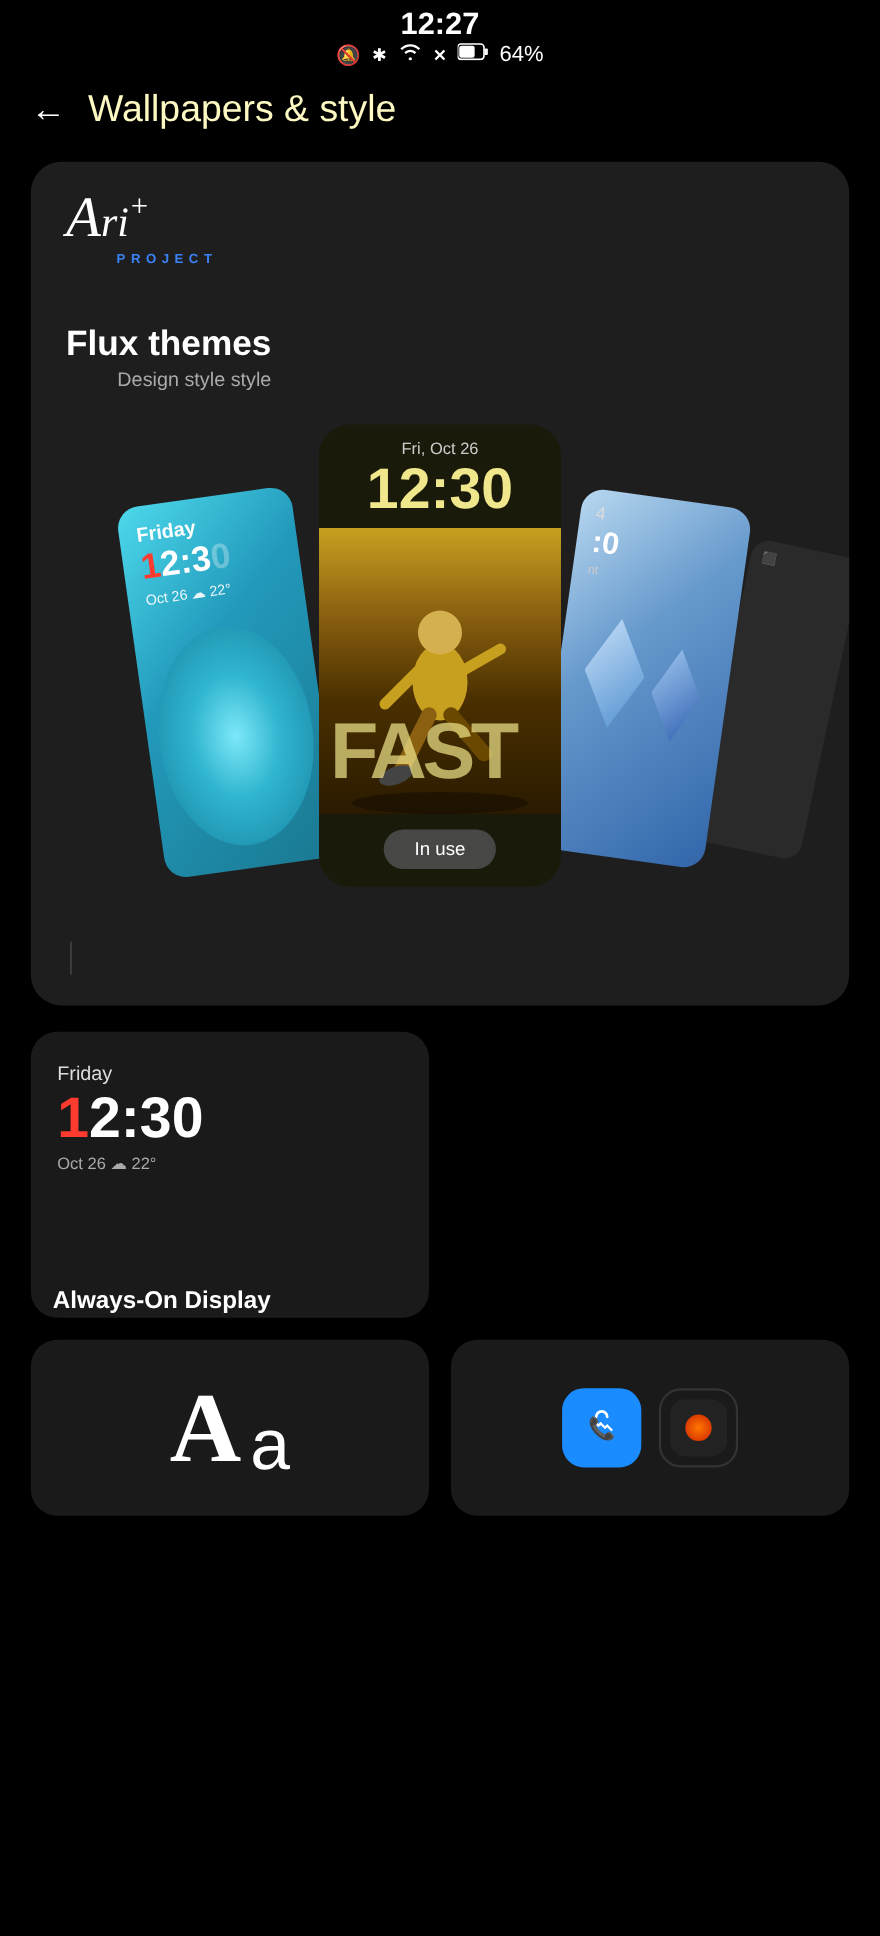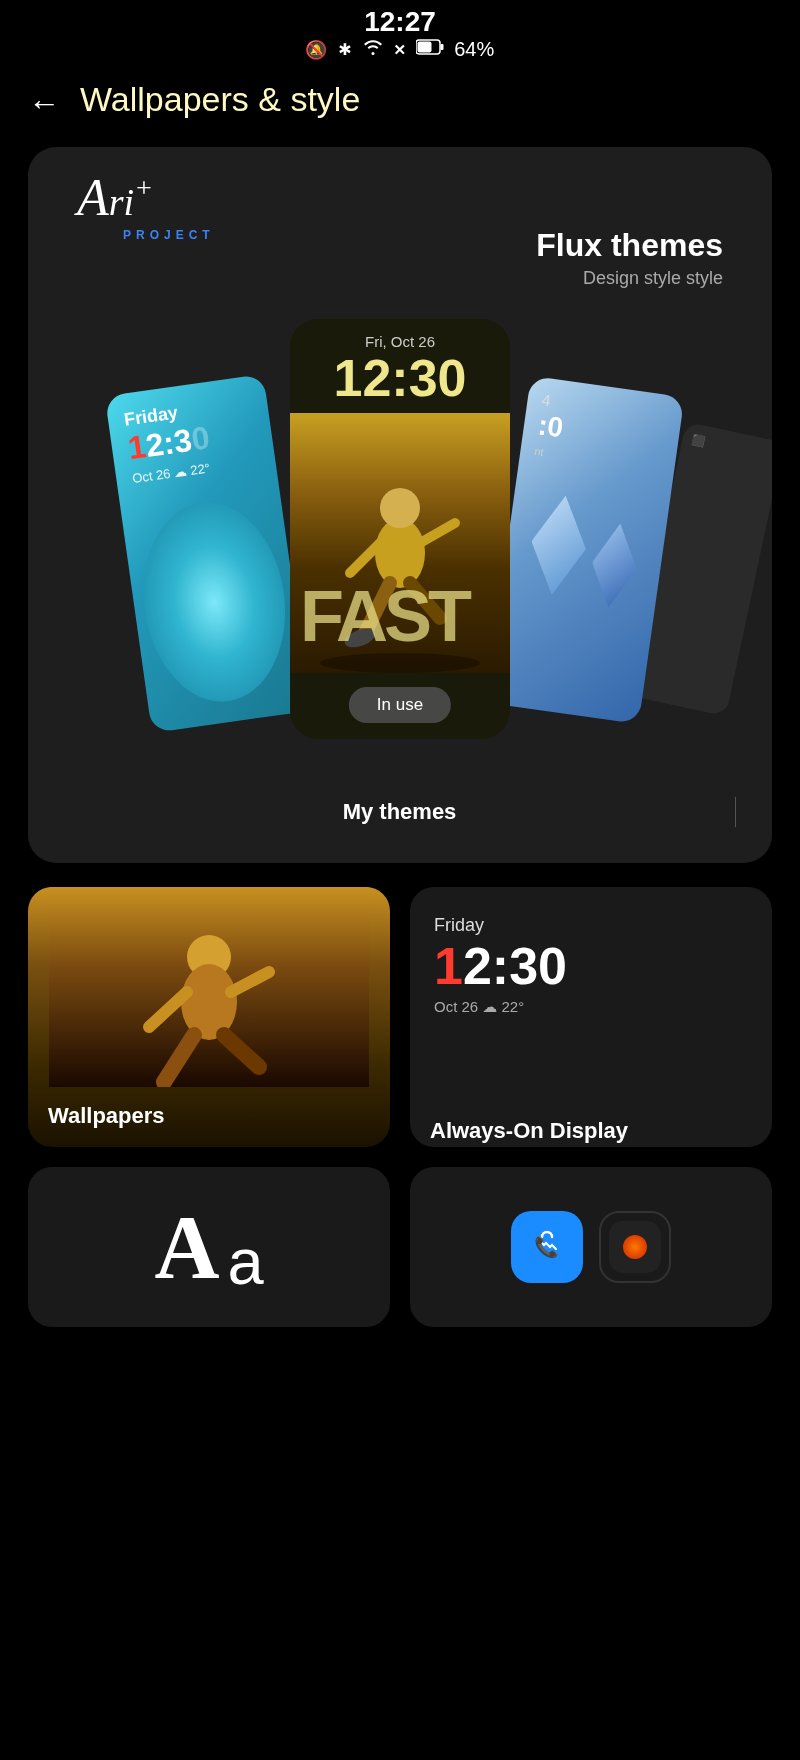--- a/index.html
+++ b/index.html
@@ -62,21 +62,22 @@
       border-radius: 28px;
       overflow: hidden;
       position: relative;
     }
 
     
     .flux-top {
       display: flex;
       justify-content: space-between;
       align-items: flex-start;
-      padding: 28px 49px 0;
+      padding: 28px 32px 0;
+      flex-direction: column;
     }
     .art-logo {
       display: flex;
       flex-direction: column;
       align-items: flex-start;
     }
     .flux-title-area {
       text-align: right;
       padding-top: 8px;
       margin-top: 44px;
@@ -503,49 +504,26 @@
     </div>
 
     <div class="theme-card-right2">
       <div style="padding:10px;">
         <div style="font-size:11px; color:#999;">⬛</div>
       </div>
     </div>
   </div>
 
   <div class="flux-tabs">
-    <div class="flux-tab">My themes</div>
     <div class="flux-tab-divider"></div>
   </div>
 </div>
 
 <div class="bottom-grid">
 
-  <div class="grid-card wallpapers-card">
-    <div class="wallpapers-runner">
-      <svg width="100%" height="200" viewBox="0 0 320 200">
-        <defs>
-          <linearGradient id="wallGrad" x1="0" y1="0" x2="0" y2="1">
-            <stop offset="0%" stop-color="#c89020"></stop>
-            <stop offset="40%" stop-color="#7a4a10"></stop>
-            <stop offset="100%" stop-color="#1a0800"></stop>
-          </linearGradient>
-        </defs>
-        <rect width="320" height="200" fill="url(#wallGrad)"></rect>
-
-        <circle cx="160" cy="70" r="22" fill="#d4a030"></circle>
-        <ellipse cx="160" cy="115" rx="28" ry="38" fill="#b87820"></ellipse>
-        <line x1="145" y1="148" x2="115" y2="195" stroke="#8b5010" stroke-width="16" stroke-linecap="round"></line>
-        <line x1="175" y1="148" x2="210" y2="180" stroke="#6b3800" stroke-width="16" stroke-linecap="round"></line>
-        <line x1="138" y1="105" x2="100" y2="140" stroke="#c89020" stroke-width="12" stroke-linecap="round"></line>
-        <line x1="182" y1="105" x2="220" y2="85" stroke="#c89020" stroke-width="12" stroke-linecap="round"></line>
-      </svg>
-    </div>
-    <div class="wallpapers-label">Wallpapers</div>
-  </div>
 
   <div class="grid-card aod-card">
     <div class="aod-day">Friday</div>
     <div class="aod-time">
       <span class="aod-one">1</span><span>2:30</span>
     </div>
     <div class="aod-date-weather">Oct 26  ☁ 22°</div>
     <div class="aod-label">Always-On Display</div>
   </div>
 </div>

